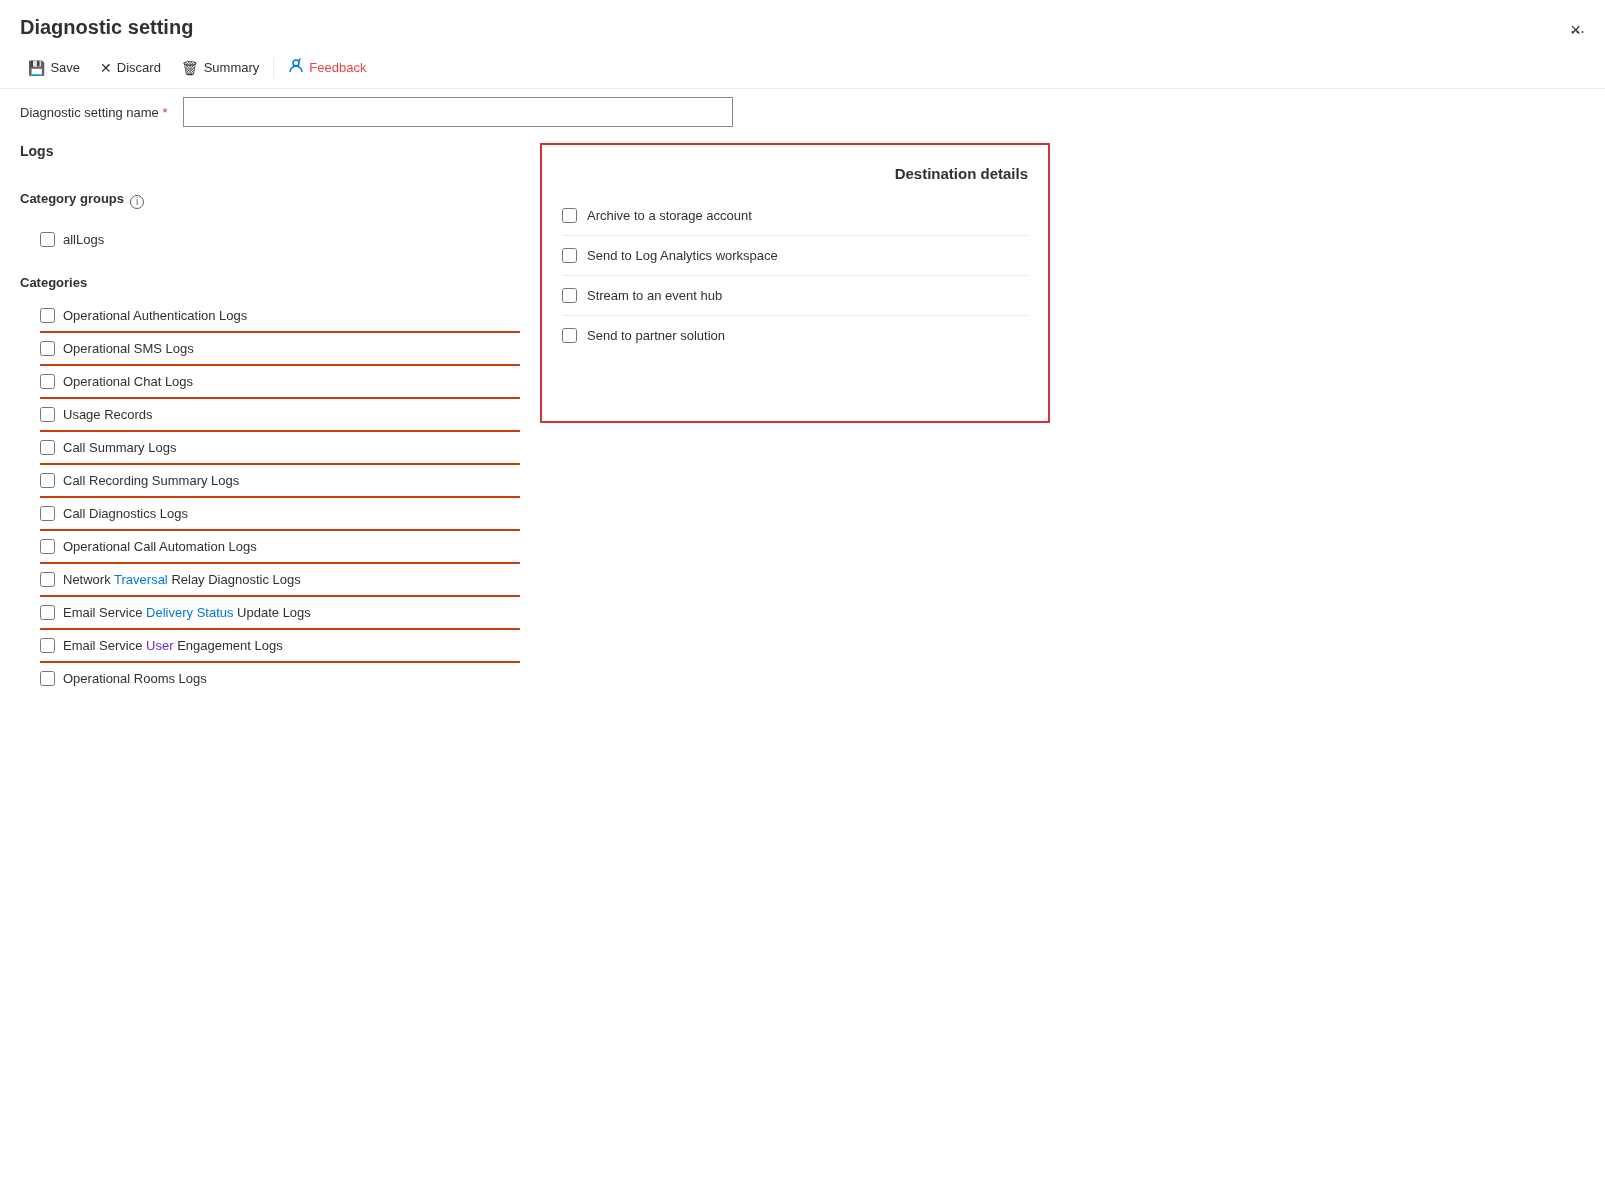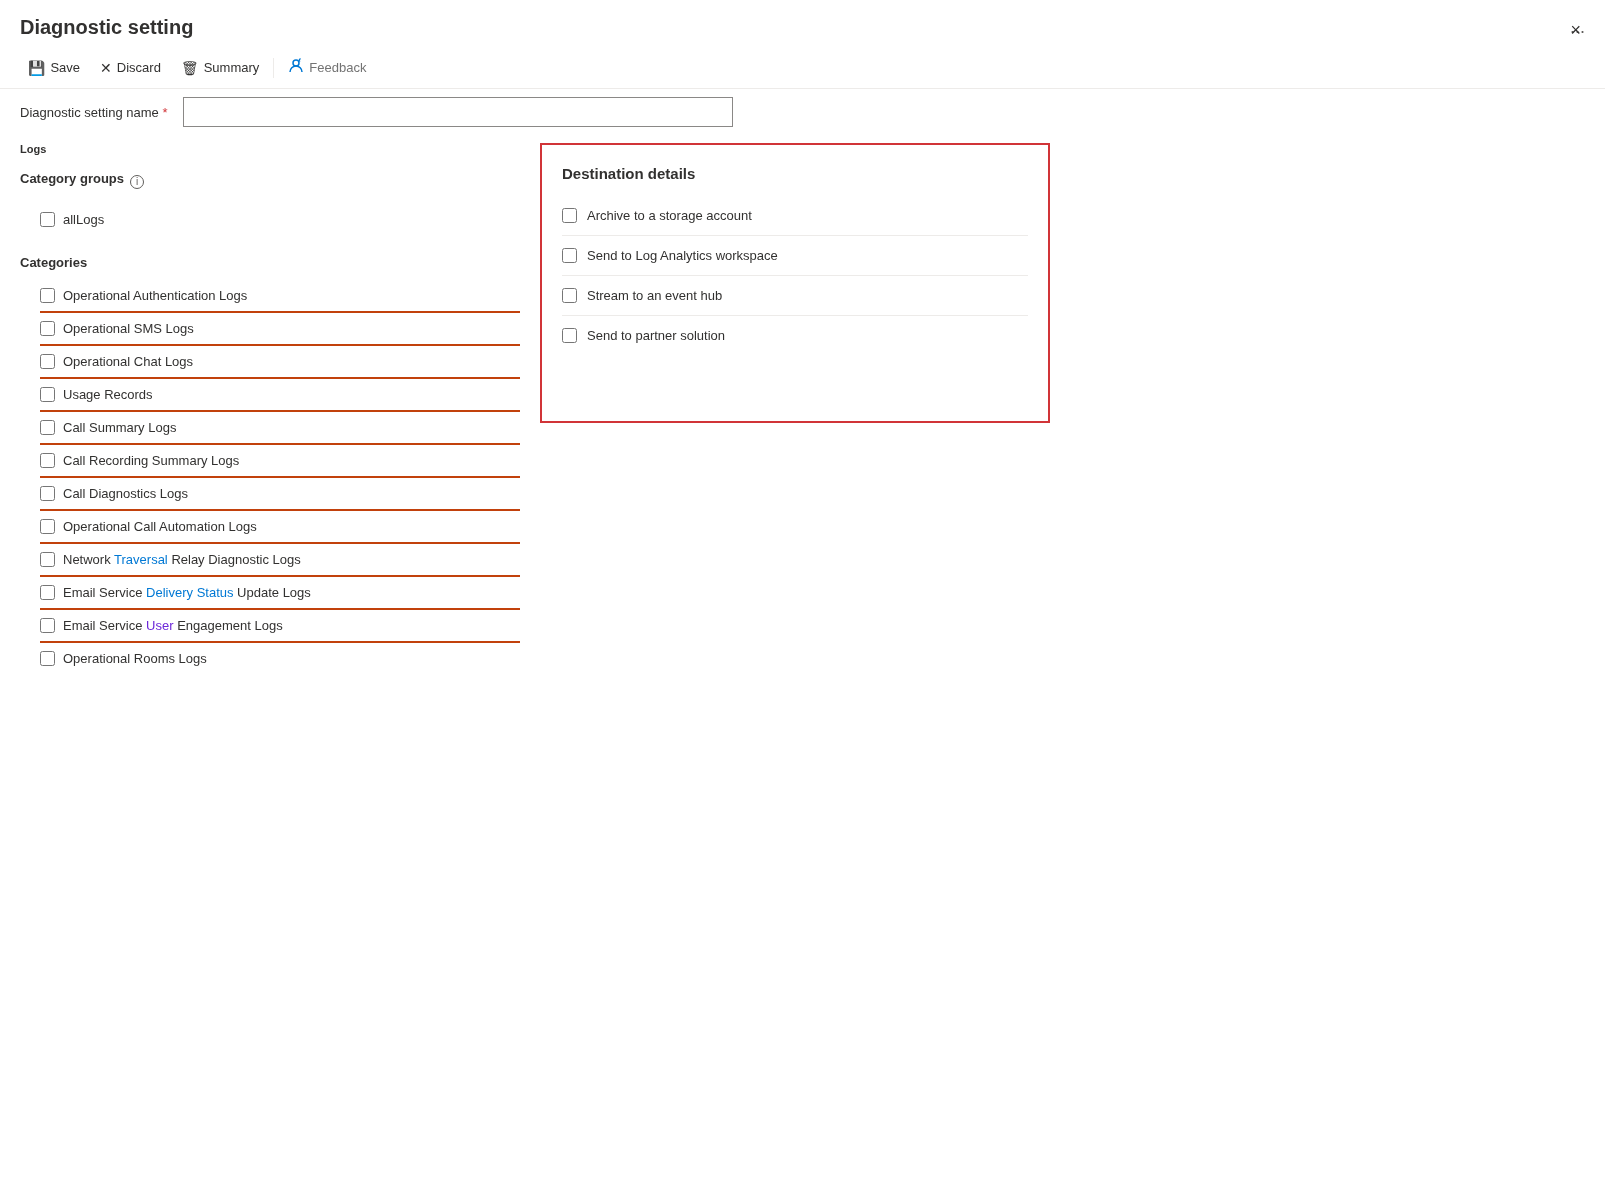--- a/index.html
+++ b/index.html
@@ -71,21 +71,21 @@
       font-size: 13px;
       color: #323130;
       border-radius: 2px;
     }
 
     .toolbar-btn .icon {
       font-size: 14px;
     }
 
     .toolbar-btn.feedback {
-      color: #737373;
+      color: #ef4444;
     }
 
     .toolbar-divider {
       width: 1px;
       height: 20px;
       background: #edebe9;
       margin: 0 2px;
     }
 
     .name-row {
@@ -132,20 +132,21 @@
       border: 2px solid #d13438;
       padding: 20px;
       min-height: 280px;
     }
 
     .section-title {
       font-size: 15px;
       font-weight: 600;
       color: #323130;
       margin-bottom: 14px;
+      text-align: right;
     }
 
     .subsection-title {
       font-size: 13px;
       font-weight: 600;
       color: #323130;
       margin-bottom: 10px;
       margin-top: 4px;
     }
 
@@ -219,23 +220,23 @@
       cursor: pointer;
       flex-shrink: 0;
     }
 
     .dest-label {
       font-size: 13px;
       color: #323130;
     }
 
     .logs-heading {
-      font-size: 11px;
+      font-size: 14px;
       font-weight: 600;
-      margin-bottom: 12px;
+      margin-bottom: 28px;
       color: #323130;
     }
   </style>
 </head>
 <body>
 
 <div class="panel">
 
   <div class="panel-header">
     <span class="panel-title">Diagnostic setting</span>

